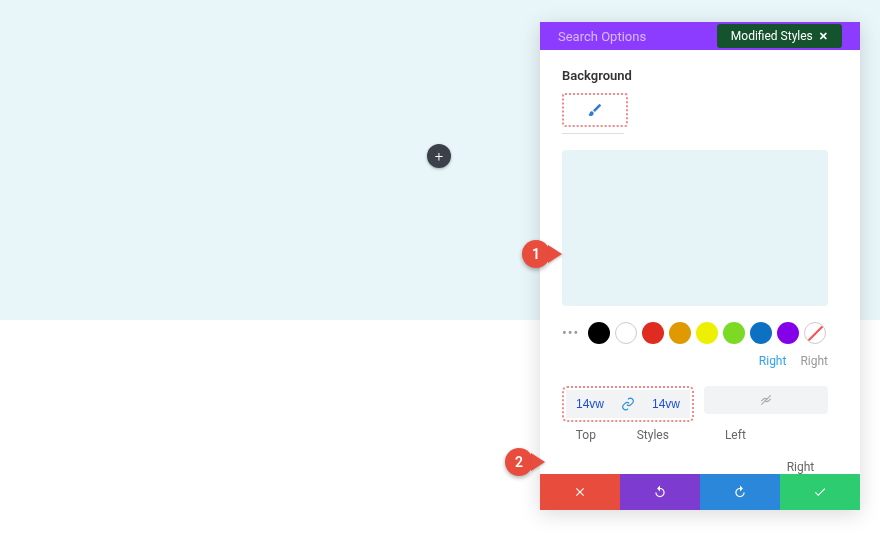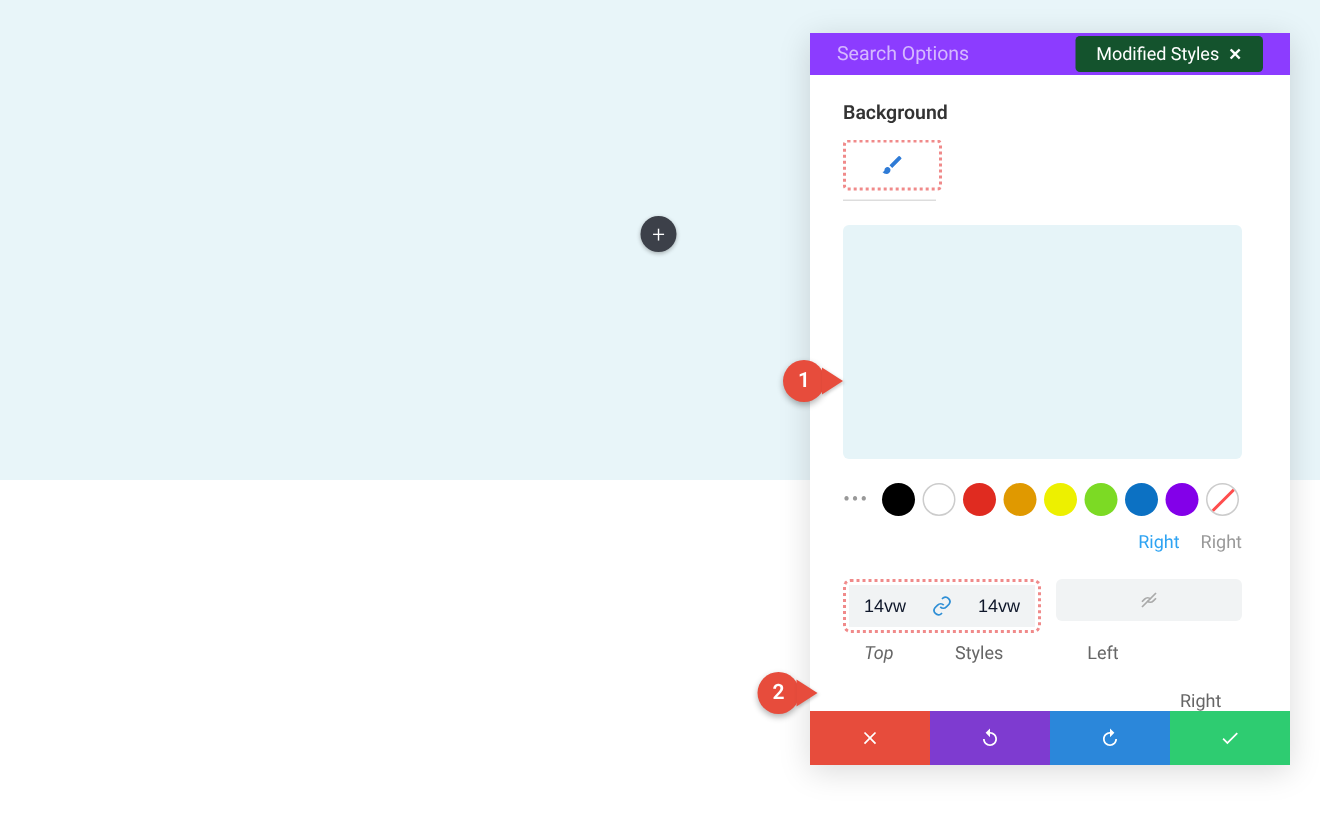--- a/index.html
+++ b/index.html
@@ -34,26 +34,26 @@
   .sw.purple { background: #8300e9; }
   .sw.none { background: #fff; border: 1px solid #ccc; position: relative; overflow: hidden; }
   .sw.none::after { content: ""; position: absolute; top: -2px; left: 9px; width: 2px; height: 26px; background: #ff4d4d; transform: rotate(45deg); }
   .tabs-row { display: flex; justify-content: flex-end; gap: 14px; font-size: 12px; margin-top: 10px; }
   .tab-saved { color: #2ea3f2; cursor: pointer; }
   .tab-recent { color: #999; cursor: pointer; }
   .padding-block { margin-top: 18px; }
   .pad-row { display: flex; gap: 10px; align-items: flex-start; }
   .pad-group { display: flex; border-radius: 4px; overflow: hidden; }
   .pad-group.dotted { border: 2px dotted #f08a8a; padding: 2px; border-radius: 5px; }
-  .pad-in { width: 48px; height: 28px; background: #f1f3f4; border: none; font-size: 12px; text-align: center; color: #0f172a; }
+  .pad-in { width: 48px; height: 28px; background: #f1f3f4; border: none; font-size: 12px; text-align: center; color: #1d4ed8; }
   .pad-link { width: 28px; height: 28px; background: #f1f3f4; display: flex; align-items: center; justify-content: center; color: #2f8fd6; font-size: 11px; cursor: pointer; }
   .pad-link.gray { color: #aaa; }
   .pad-labels { display: flex; gap: 10px; font-size: 12px; color: #666; margin-top: 6px; }
   .pad-labels span { text-align: center; display: inline-block; }
-  .pl-top { width: 52px; font-style: italic; }
+  .pl-top { width: 52px; }
   .pl-bottom { width: 72px; text-align:center; }
   .pl-left { width: 60px; margin-left: 12px; }
   .pl-right { width: 60px; margin-top: 32px; }
   .footer { display: flex; height: 36px; }
   .footer > div { flex: 1; display: flex; align-items: center; justify-content: center; color: #fff; font-size: 14px; cursor: pointer; }
   .f-cancel { background: #e74c3c; }
   .f-undo { background: #7e3bd0; }
   .f-redo { background: #2b87da; }
   .f-save { background: #2ecc71; }
   .callout { position: absolute; display:flex; align-items:center; }

